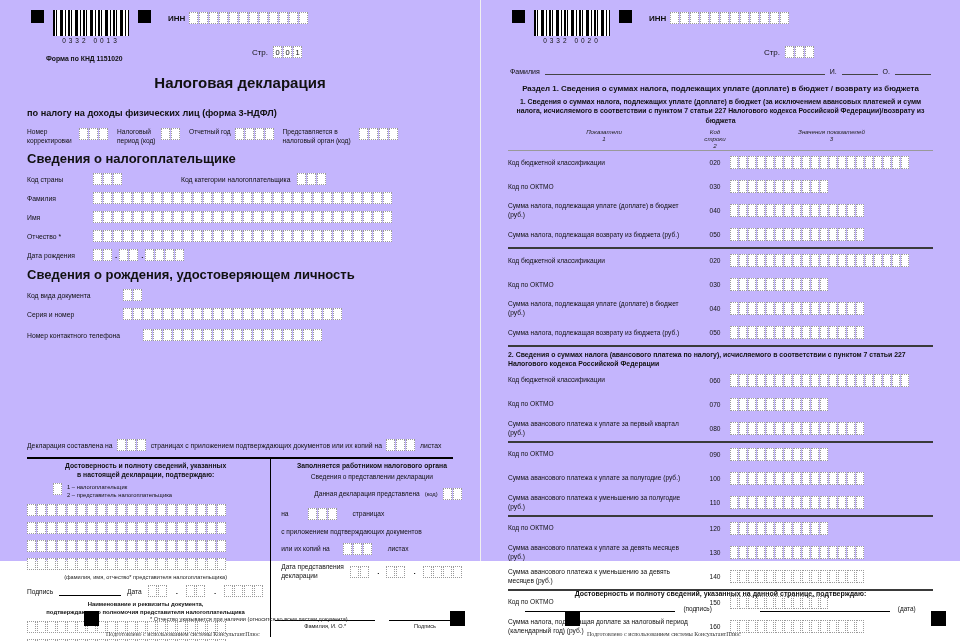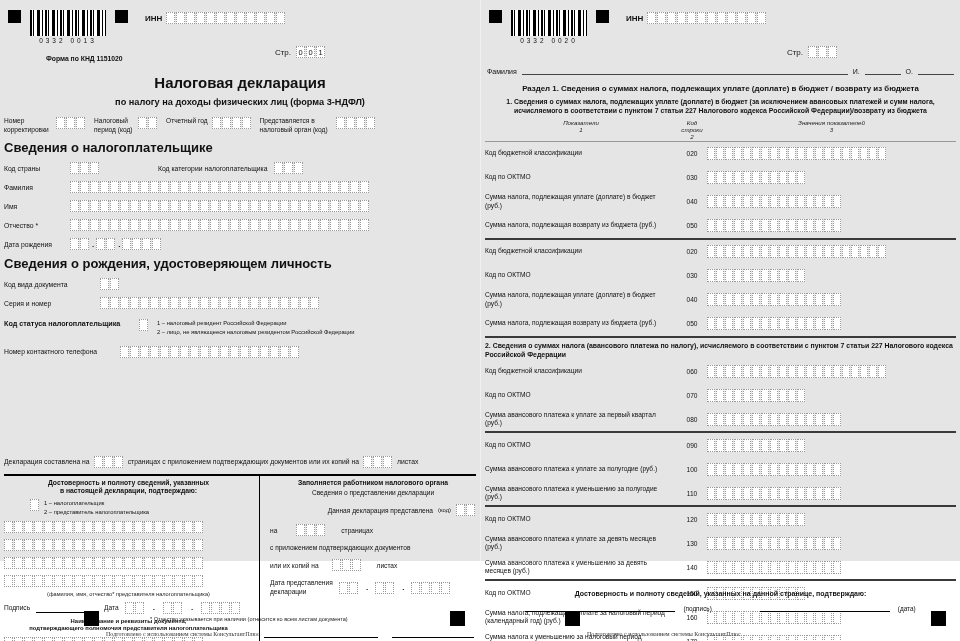--- a/index.html
+++ b/index.html
@@ -1,18 +1,18 @@
 <!DOCTYPE html>
 <html><head>
 <meta charset="utf-8">
 <style>
   html,body{margin:0;padding:0}
   body{width:960px;height:641px;background:#fff;color:#111;
        font-family:"Liberation Sans",sans-serif;position:relative;overflow:hidden}
-  .page{position:absolute;top:0;width:480px;height:561px;box-sizing:border-box;padding:10px 4px;background:#e5e5e5}
+  .page{position:absolute;top:0;width:480px;height:561px;box-sizing:border-box;padding:10px 27px;background:#c4b5fd}
   #pageL{left:0}#pageR{left:480px;border-left:1px solid #f0f0f0}
 
   
   .hdr{display:flex;align-items:flex-start;gap:9px;margin-left:4px}
   .sq{width:13px;height:13px;background:#000;flex:none}
   .bc{display:flex;flex-direction:column;align-items:center}
   .bc-bars{width:76px;height:26px;
     background:repeating-linear-gradient(90deg,#000 0 2px,#fff 2px 3px,#000 3px 4px,#fff 4px 7px,#000 7px 10px,#fff 10px 12px,#000 12px 13px,#fff 13px 15px)}
   .bc-num{font-size:6.5px;letter-spacing:3px;margin-top:1px}
   .innrow{display:flex;align-items:center;gap:4px;margin-left:8px;padding-top:2px}
@@ -21,21 +21,21 @@
   #pageR .strow{margin-right:118px}
 
   
   .c{display:inline-block;width:9px;height:12px;border:1px dotted #9a9a9a;margin-right:1px;
      box-sizing:border-box;font-size:7.5px;line-height:11px;text-align:center;vertical-align:middle;background:#fff}
   .cells{white-space:nowrap;line-height:0;display:inline-block}
   .dot{font-weight:bold;font-size:8px;margin:0 2px;vertical-align:middle}
 
   .formcode{position:absolute;left:46px;top:55px;font-size:6.8px;font-weight:bold}
   .title1{text-align:center;font-weight:bold;font-size:15px;margin-top:16px}
-  .title2{text-align:center;font-weight:bold;font-size:9.2px;margin-top:6px}
+  .title2{text-align:left;font-weight:bold;font-size:9.2px;margin-top:17px}
 
   .topfields{display:flex;gap:8px;margin-top:10px;font-size:6.6px;align-items:flex-start}
   .tf{display:flex;gap:4px;align-items:flex-start}
   .tf .fl{line-height:1.3}
   .sect{font-weight:bold;font-size:13px;margin-top:6px}
   .frow{display:flex;align-items:center;margin-top:7px;font-size:6.8px}
   .frow .fl{flex:none}
 
   
   .declline{display:flex;align-items:center;gap:4px;font-size:6.8px;margin-top:10px}
@@ -154,28 +154,20 @@
 
   <div class="sect">Сведения о рождения, удостоверяющем личность</div>
   <div class="frow">
     <span class="fl" style="width:96px">Код вида документа</span>
     <span class="cells"><span class="c"></span><span class="c"></span></span>
   </div>
   <div class="frow">
     <span class="fl" style="width:96px">Серия и номер</span>
     <span class="cells"><span class="c"></span><span class="c"></span><span class="c"></span><span class="c"></span><span class="c"></span><span class="c"></span><span class="c"></span><span class="c"></span><span class="c"></span><span class="c"></span><span class="c"></span><span class="c"></span><span class="c"></span><span class="c"></span><span class="c"></span><span class="c"></span><span class="c"></span><span class="c"></span><span class="c"></span><span class="c"></span><span class="c"></span><span class="c"></span></span>
   </div>
-  <div class="frow" style="margin-top:10px;align-items:flex-start">
-    <span class="fl" style="width:135px;font-weight:bold;font-size:7.2px">Код статуса налогоплательщика</span>
-    <span class="cells"><span class="c"></span></span>
-    <span class="fl optnotes" style="margin-left:8px;font-size:5.8px">
-      <span>1 – налоговый резидент Российской Федерации</span><br>
-      <span>2 – лицо, не являющееся налоговым резидентом Российской Федерации</span>
-    </span>
-  </div>
   <div class="frow" style="margin-top:9px">
     <span class="fl" style="width:116px">Номер контактного телефона</span>
     <span class="cells"><span class="c"></span><span class="c"></span><span class="c"></span><span class="c"></span><span class="c"></span><span class="c"></span><span class="c"></span><span class="c"></span><span class="c"></span><span class="c"></span><span class="c"></span><span class="c"></span><span class="c"></span><span class="c"></span><span class="c"></span><span class="c"></span><span class="c"></span><span class="c"></span></span>
   </div>
 
   <div style="height:88px"></div>
 
   <div class="declline">
     <span>Декларация составлена на</span>
     <span class="cells"><span class="c"></span><span class="c"></span><span class="c"></span></span>

